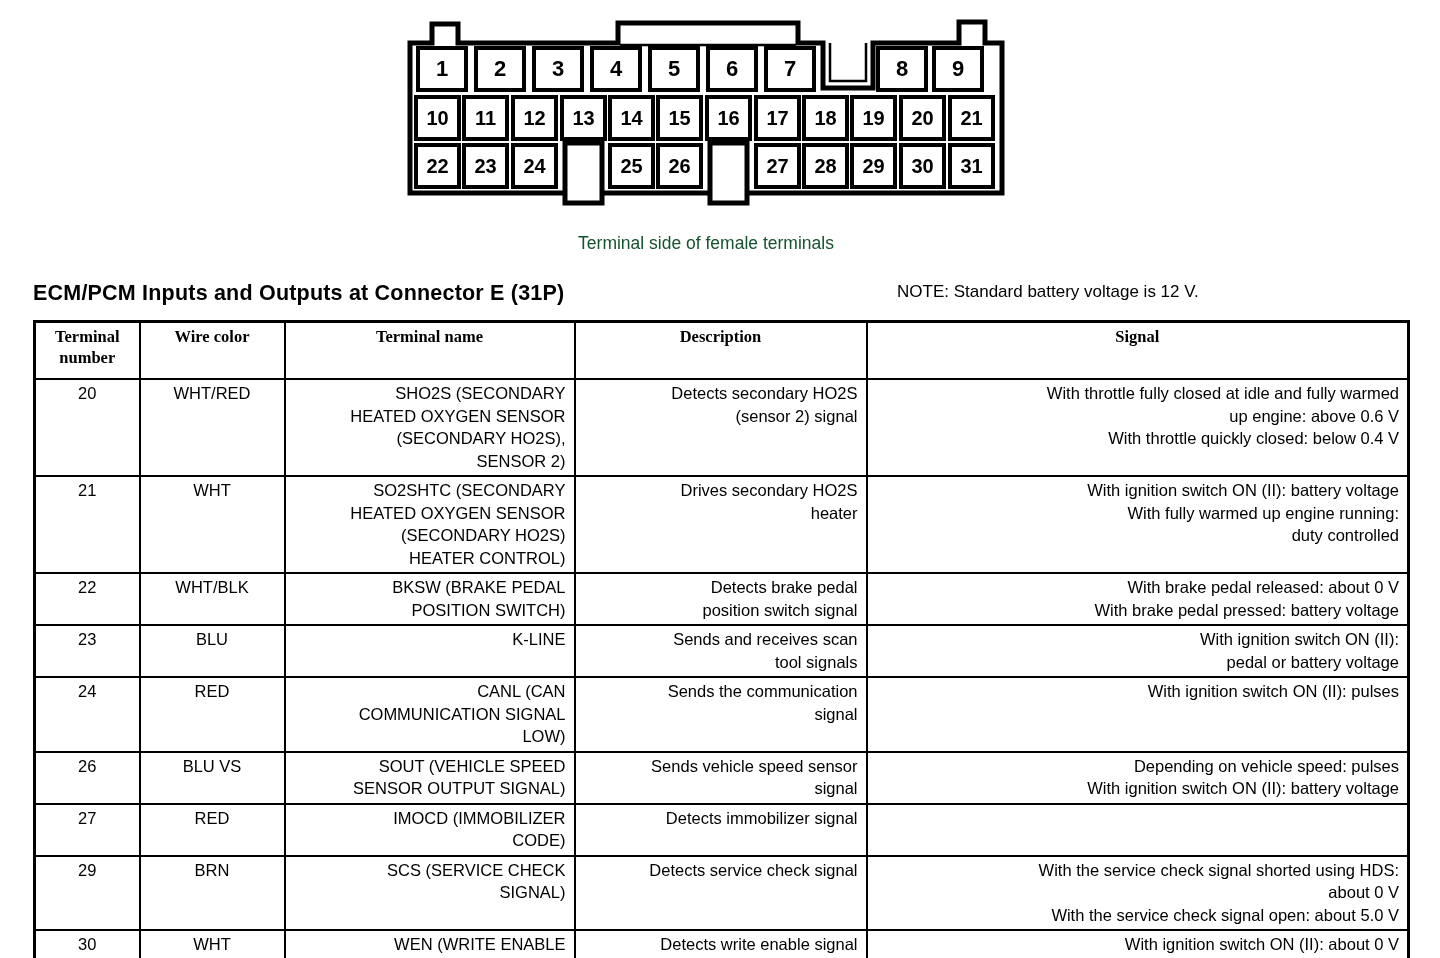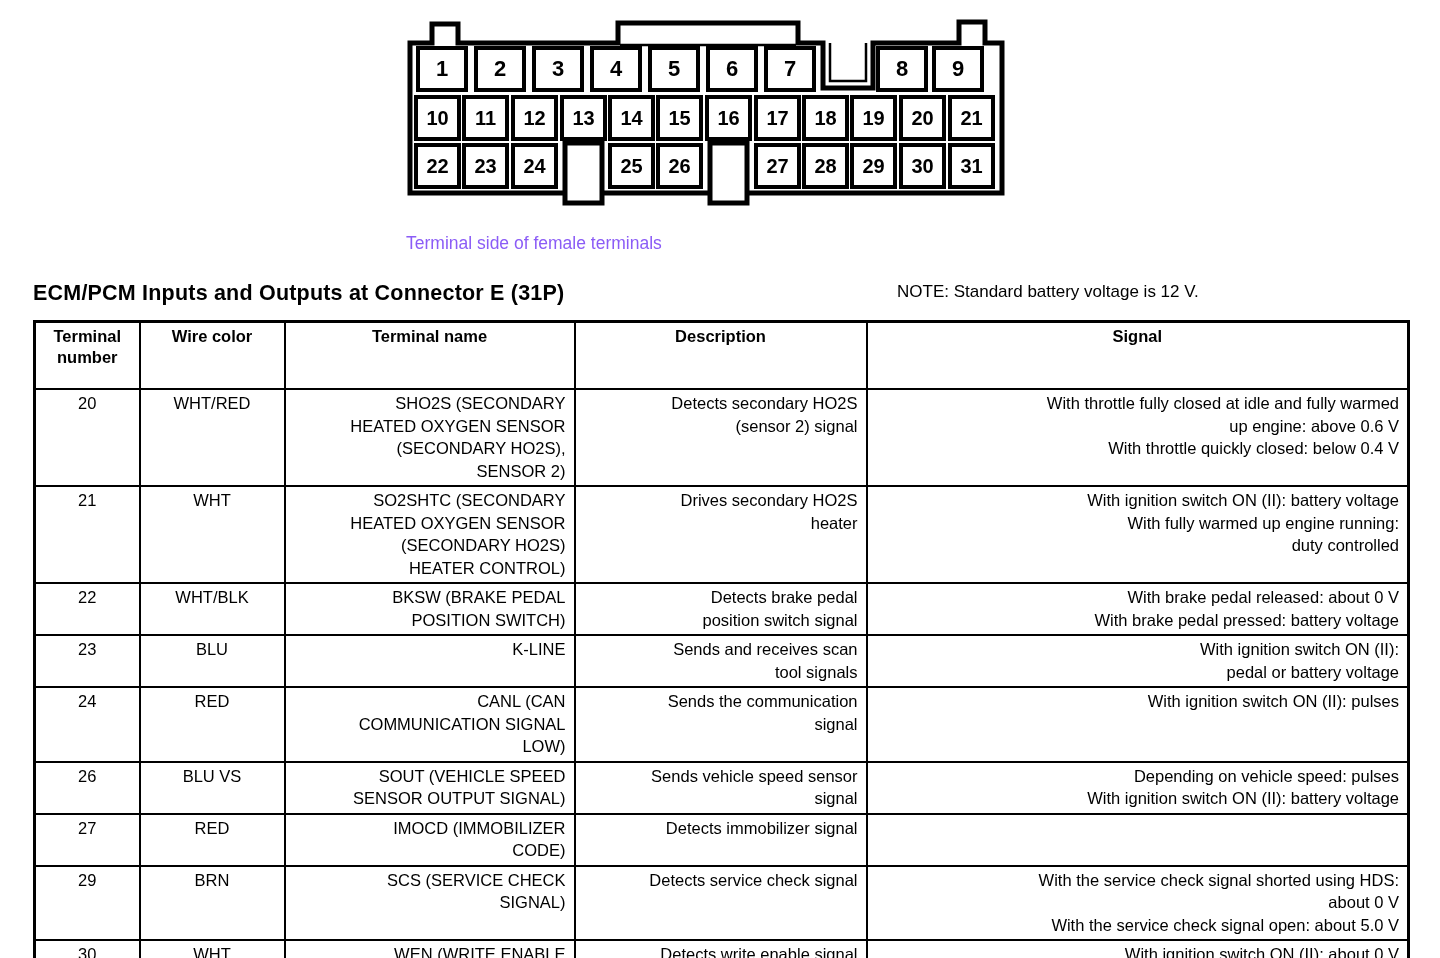--- a/index.html
+++ b/index.html
@@ -22,23 +22,23 @@
   .connector-svg text {
     font-family: "Liberation Sans", sans-serif;
     font-weight: bold;
     fill: #000;
   }
   .connector-caption {
     position: absolute;
     left: 406px;
     top: 233px;
     width: 600px;
-    text-align: left;
+    text-align: center;
     font-size: 17.5px;
-    color: #8b5cf6;
+    color: #14532d;
   }
   .section-title {
     position: absolute;
     left: 33px;
     top: 281px;
     font-size: 21.5px;
     font-weight: bold;
     letter-spacing: 0.2px;
   }
   .note {
@@ -58,22 +58,23 @@
   }
   table.io-table th, table.io-table td {
     border: 2px solid #000;
     vertical-align: top;
     white-space: pre-line;
   }
   table.io-table th {
     font-size: 16.5px;
     font-weight: bold;
     text-align: center;
-    padding: 3px 4px 20px 4px;
+    padding: 3px 4px 10px 4px;
     line-height: 21px;
+    font-family: Liberation Serif, serif;
   }
   table.io-table td {
     font-size: 16.5px;
     line-height: 22.5px;
     padding: 2px 8px 3px 8px;
     text-align: right;
   }
   table.io-table td.center {
     text-align: center;
     padding-left: 2px;

